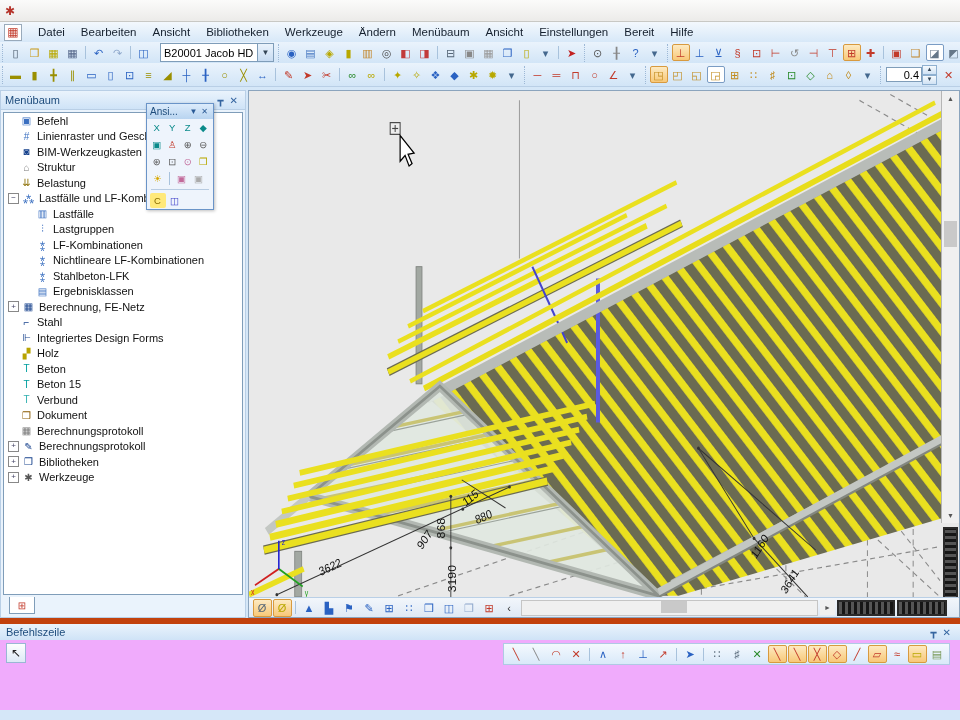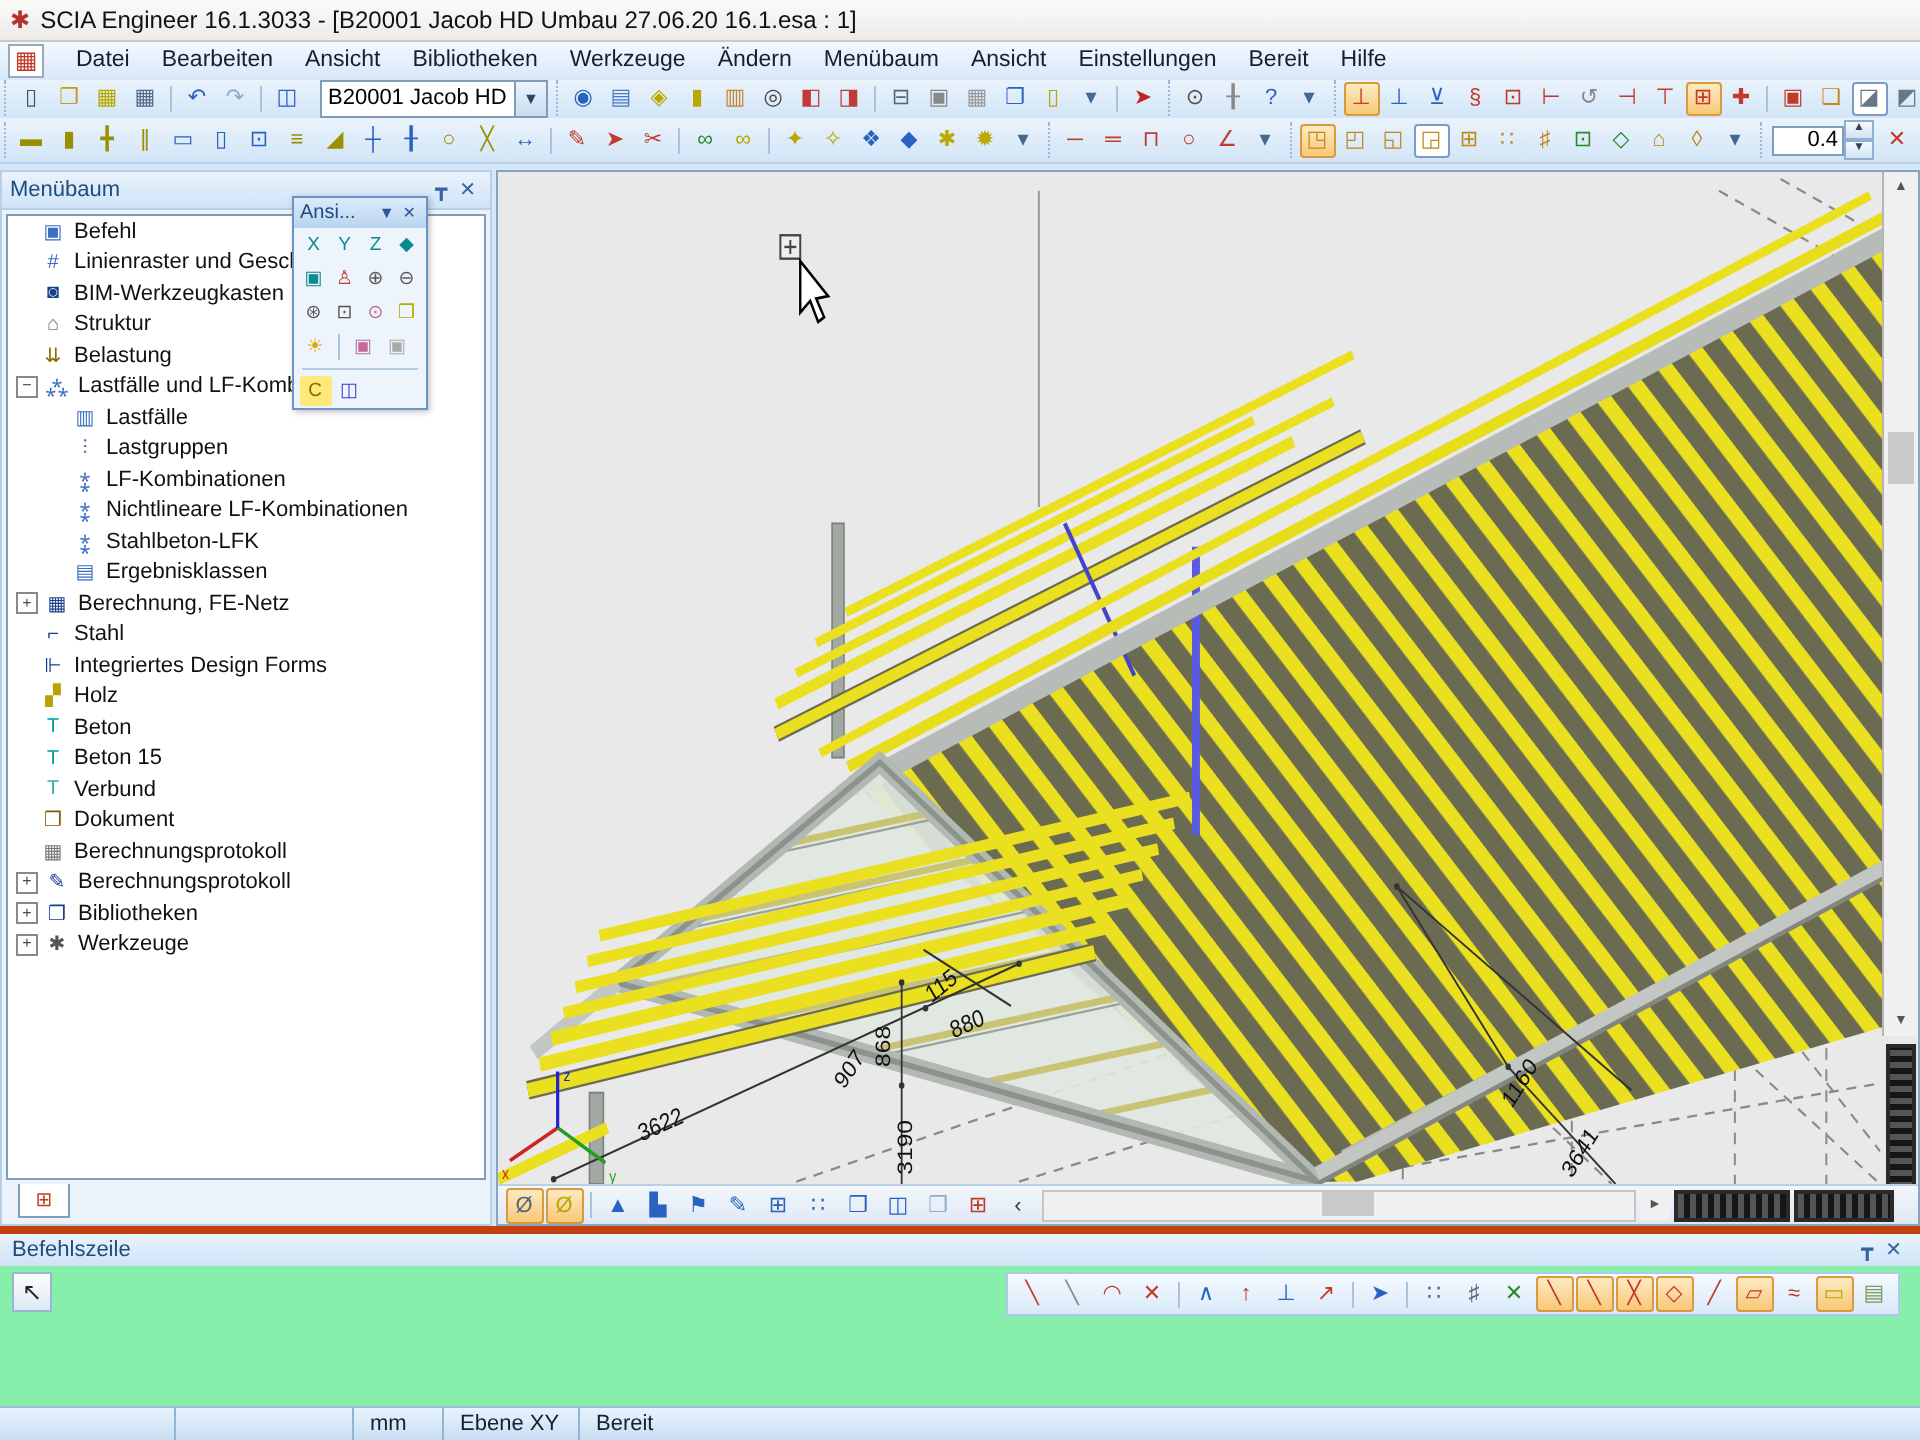--- a/index.html
+++ b/index.html
@@ -58,41 +58,40 @@
   .sarrow{width:15px;height:15px;font-size:7px;color:#555;display:flex;align-items:center;justify-content:center;background:#f0f0f0;}
   .vthumb{width:13px;height:26px;background:#c9c9c9;margin-top:115px;}
   .vscroll .sp{flex:1;}
   .stripebar{background:repeating-linear-gradient(90deg,#555 0 3px,#161616 3px 6px);border:2px solid #2a2a2a;box-sizing:border-box;}
   .stripebar.v{position:absolute;right:1px;top:436px;width:15px;height:74px;background:repeating-linear-gradient(0deg,#555 0 3px,#161616 3px 6px);z-index:5;}
   .vbottom{height:20px;background:linear-gradient(#f2f6fb,#dfe9f5);border-top:1px solid #b9cfe6;display:flex;align-items:center;padding-left:3px;box-sizing:border-box;}
   .vbottom .icon{width:17px;height:16px;}
   .htrack{flex:1;height:14px;background:#f0f0f0;border:1px solid #c5c5c5;position:relative;margin:0 2px;}
   .hthumb{position:absolute;left:47%;top:0;width:26px;height:12px;background:#c9c9c9;}
   
-  .cmdpanel{flex:0 0 86px;background:#86efac;display:flex;flex-direction:column;border-top:4px solid #c2410c;}
+  .cmdpanel{flex:0 0 86px;background:#f0abfc;display:flex;flex-direction:column;border-top:6px solid #c2410c;}
   .chead{height:16px;background:linear-gradient(#eaf3fc,#cfe3f7);display:flex;align-items:center;font-size:11px;color:#1e4c7c;padding:0 6px;}
   .chead .sp{flex:1;}
   .chead .hbtn{color:#3565a0;font-size:10px;padding:0 3px;}
   .cbody{flex:1;display:flex;align-items:flex-start;padding:3px 6px 0 6px;}
   .selbtn{width:20px;height:20px;background:linear-gradient(#fdfefe,#dde9f6);border:1px solid #9ab6d4;font-size:12px;color:#222;display:flex;align-items:center;justify-content:center;padding:0;}
   .snapbar{margin-left:auto;display:flex;align-items:center;background:linear-gradient(#f4f9fe,#d9e9f9);border:1px solid #b0c9e4;padding:1px 2px;margin-right:4px;}
   .snapbar .icon{width:17px;height:16px;}
   .cmdinput{margin:0 4px 3px 4px;height:16px;border:1px solid #7f9db9;font-size:11px;font-family:"Liberation Sans",sans-serif;padding:0 4px;background:#fff;color:#111;}
   
   .statusbar{flex:0 0 16px;background:linear-gradient(#e8f2fd,#cadef4);display:flex;align-items:stretch;font-size:11px;color:#15202e;border-top:1px solid #9ebcd9;}
   .scell{border-right:1px solid #93b4d4;display:flex;align-items:center;padding-left:8px;box-sizing:border-box;}
 </style>
 </head>
 <body>
 
 <div class="app">
 
   <div class="titlebar">
     <span class="tlogo">✱</span>
-    <span class="ttext">SCIA Engineer 16.1.3033 - [B20001 Jacob HD Umbau 27.06.20 16.1.esa : 1]</span>
   </div>
 
   <div class="menubar">
     <span class="mlogo">▦</span>
     <nav id="menus" style="display:flex;">
         <span class="menu-item">Datei</span>
         <span class="menu-item">Bearbeiten</span>
         <span class="menu-item">Ansicht</span>
         <span class="menu-item">Bibliotheken</span>
         <span class="menu-item">Werkzeuge</span>
@@ -623,21 +622,14 @@
           <span class="icon hl" style="color: rgb(194, 58, 42);">◇</span>
           <span class="icon" style="color: rgb(194, 58, 42);">╱</span>
           <span class="icon hl" style="color: rgb(194, 58, 42);">▱</span>
           <span class="icon" style="color: rgb(194, 58, 42);">≈</span>
           <span class="icon hl" style="color: rgb(184, 168, 0);">▭</span>
           <span class="icon" style="color: rgb(122, 154, 90);">▤</span>
         </div>
     </div>
   </div>
 
-  <div class="statusbar">
-    <span class="scell" style="width:88px;"></span>
-    <span class="scell" style="width:89px;"></span>
-    <span class="scell" style="width:45px;">mm</span>
-    <span class="scell" style="width:68px;">Ebene XY</span>
-    <span class="scell" style="flex:1;border-right:none;">Bereit</span>
-  </div>
 
 </div>
 
 </body></html>

